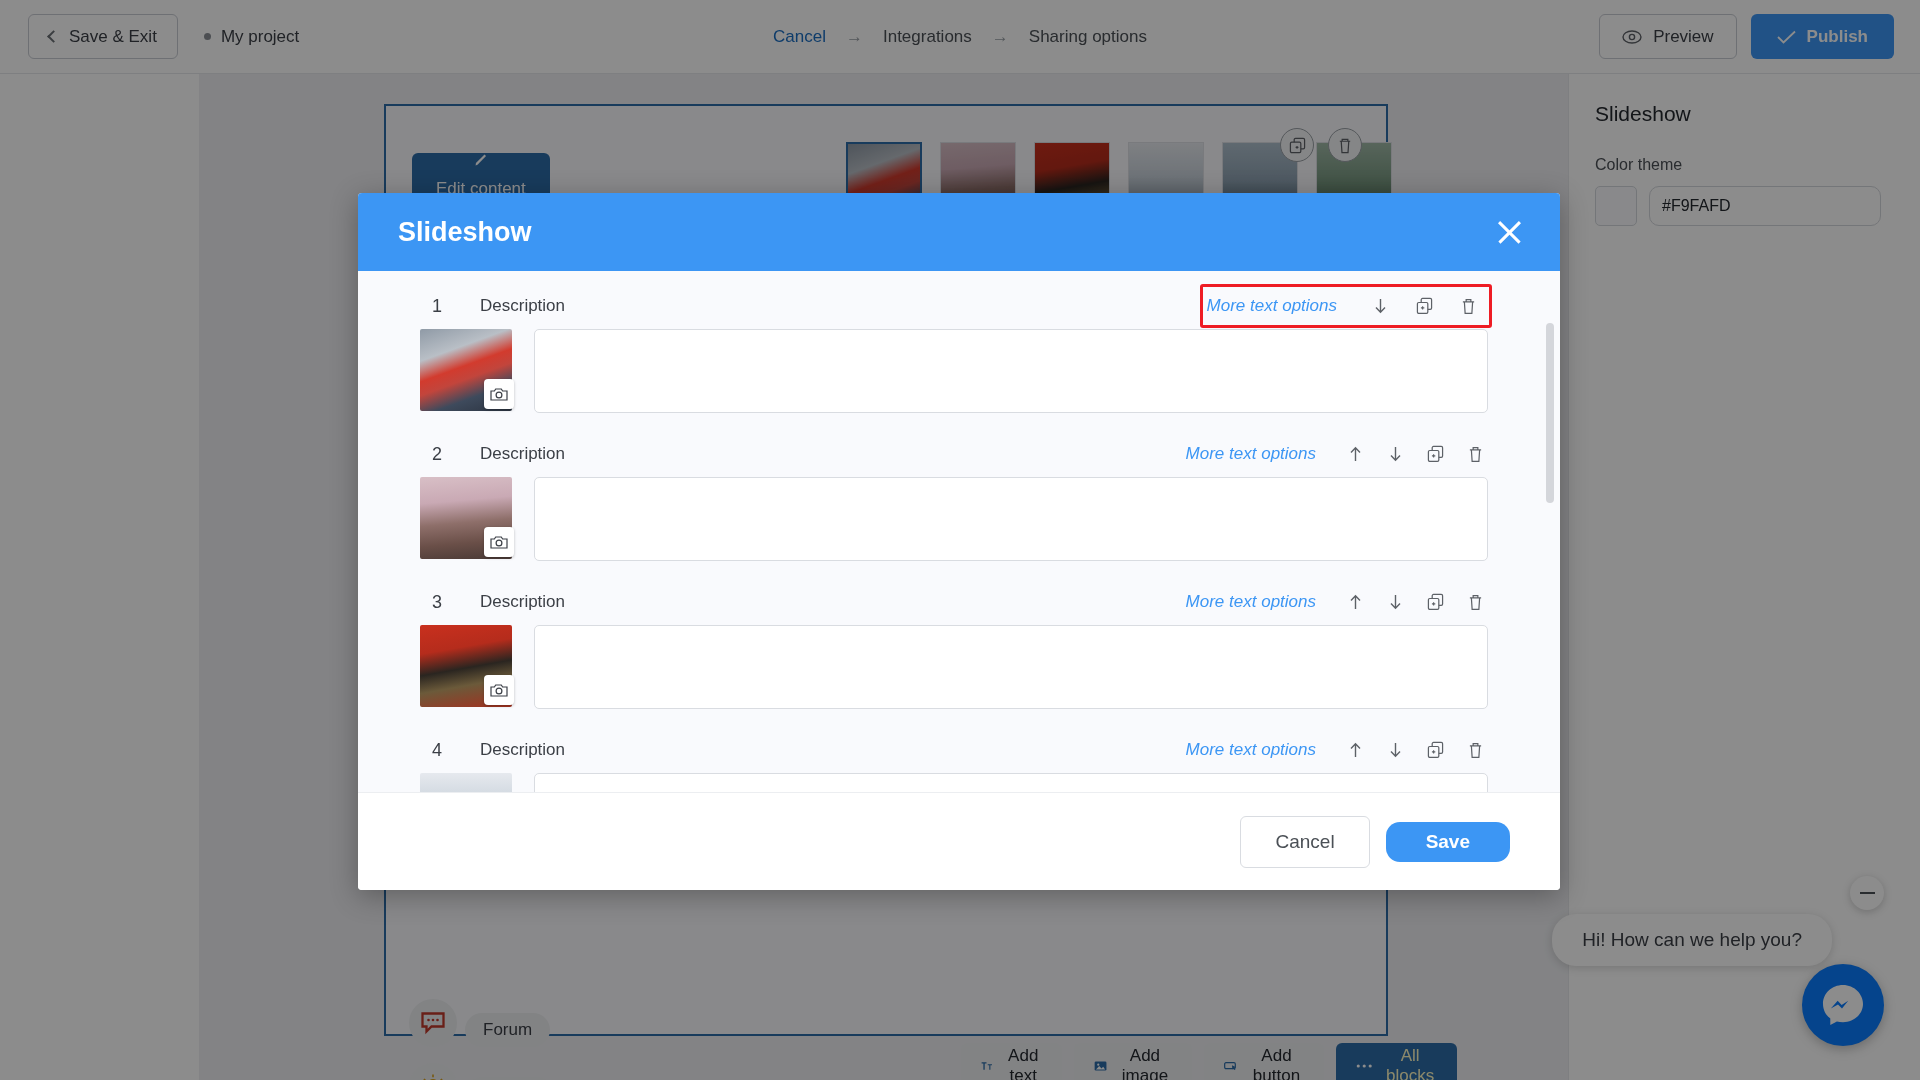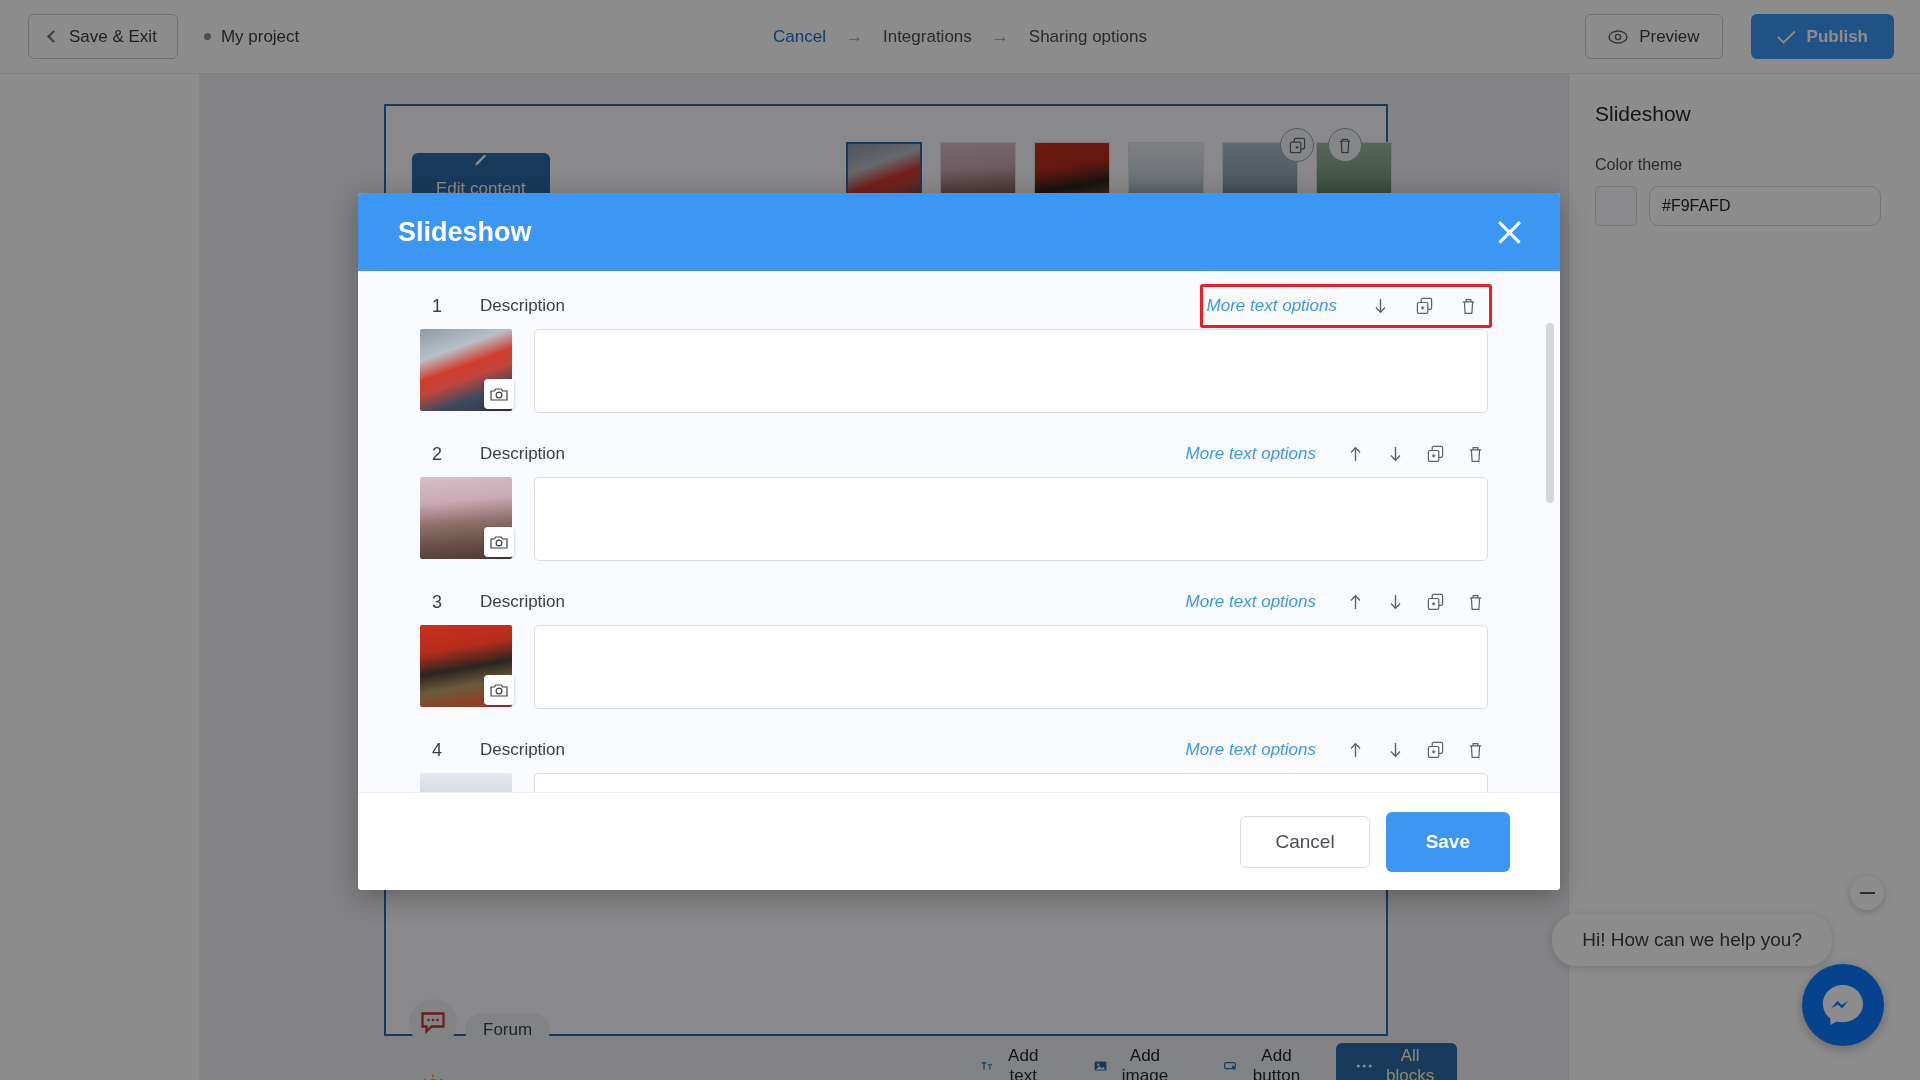--- a/index.html
+++ b/index.html
@@ -34,21 +34,21 @@
 
   .breadcrumb {
     position: absolute; left: 50%; transform: translateX(-50%);
     display: flex; align-items: center; gap: 20px; font-size: 17px;
   }
   .bc-item { color: #4b5056; cursor: pointer; white-space: nowrap; }
   .bc-item.active { color: #1b6ec2; }
   .bc-arrow { color: #9aa0a6; font-size: 17px; }
 
   .topbar-right {
-    position: absolute; right: 26px; display: flex; align-items: center; gap: 28px;
+    position: absolute; right: 26px; display: flex; align-items: center; gap: 14px;
   }
   .preview-btn {
     height: 45px; padding: 0 22px; border: 1px solid #c9ccd3; border-radius: 6px;
     background: #fff; display:flex; align-items:center; gap:11px;
     font-size: 17px; color: #3b3f46; cursor: pointer;
   }
   .publish-btn {
     height: 45px; padding: 0 26px; border: none; border-radius: 6px;
     background: #3c96f4; display:flex; align-items:center; gap:11px;
     font-size: 17px; color: #fff; cursor: pointer; font-weight: 600;
@@ -238,21 +238,21 @@
     flex:0 0 auto; height: 98px; background:#fff; border-top: 1px solid #eceef1;
     display:flex; align-items:center; justify-content:flex-end; gap: 16px;
     padding-right: 50px;
   }
   .cancel-btn {
     height: 52px; padding: 0 34px; border:1px solid #d9dce1; border-radius:6px;
     background:#fff; font-size:19px; color:#4b5056; cursor:pointer;
     font-family:"Liberation Sans", sans-serif;
   }
   .save-btn {
-    height: 60px; padding: 0 40px; border:none; border-radius:6px;
+    height: 40px; padding: 0 40px; border:none; border-radius:14px;
     background:#3c96f4; font-size:19px; color:#fff; font-weight:700; cursor:pointer;
     font-family:"Liberation Sans", sans-serif;
   }
 
   
   .ph1 { background-image: linear-gradient(160deg,#8f9aa6 0%,#b9bfc6 28%,#d23b2e 46%,#c2453c 58%,#3e4a5c 76%,#2b3340 100%); }
   .ph2 { background-image: linear-gradient(175deg,#d8bfc6 0%,#c9a9b4 30%,#8e6f6a 55%,#6a4f48 78%,#4a3a36 100%); }
   .ph3 { background-image: linear-gradient(170deg,#c9301e 0%,#b52c1c 30%,#2a2520 52%,#6b5a3a 70%,#a3301f 100%); }
   .ph4 { background-image: linear-gradient(180deg,#e6e9ee 0%,#c9d2db 40%,#9aa7b4 70%,#7b8894 100%); }
   .ph5 { background-image: linear-gradient(180deg,#aebfcc 0%,#8fa3b3 45%,#5d7384 75%,#3f5263 100%); }

